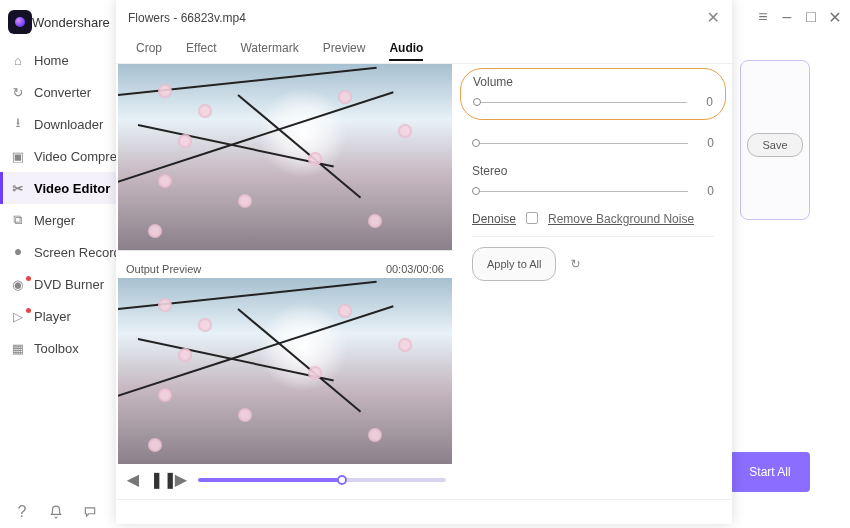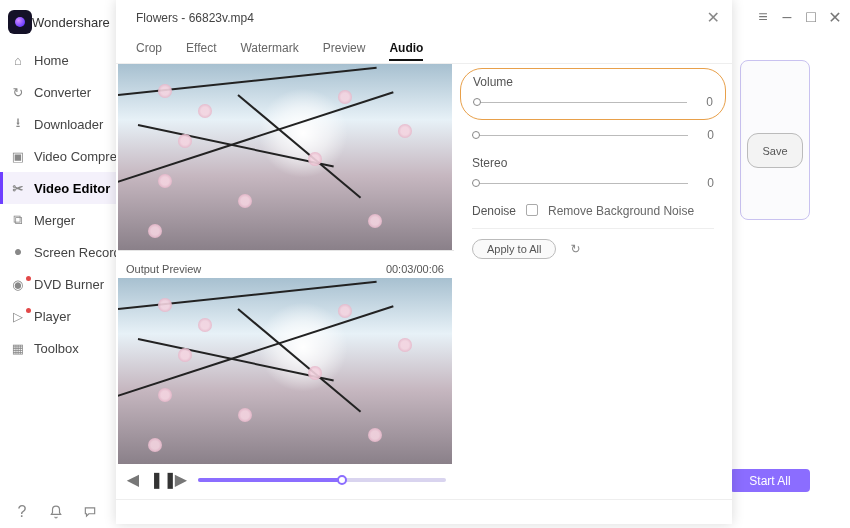--- a/index.html
+++ b/index.html
@@ -17,26 +17,26 @@
   .sidebar-item { display: flex; align-items: center; gap: 8px; padding: 8px 10px; font-size: 13px; color: #444; cursor: pointer; white-space: nowrap; }
   .sidebar-item.active { background: #f4f1fb; color: #000; font-weight: 600; border-left: 3px solid #6e3fff; padding-left: 7px; }
   .sidebar-item .icon { width: 16px; height: 16px; color: #888; flex-shrink: 0; display: flex; align-items: center; justify-content: center; }
   .sidebar-item.red-dot { position: relative; }
   .sidebar-item.red-dot .dot { width: 5px; height: 5px; border-radius: 50%; background: #e24848; position: absolute; left: 26px; top: 8px; }
 
   .bottom-icons { position: absolute; left: 14px; bottom: 8px; display: flex; gap: 18px; color: #888; }
   .bottom-icons span { cursor: pointer; width: 16px; height: 16px; display: flex; align-items: center; justify-content: center; }
 
   .right-panel { position: absolute; top: 60px; right: 40px; width: 70px; height: 160px; border: 1px solid #c9c2f0; border-radius: 8px; background: #fbfbfd; display: flex; justify-content: center; padding-top: 72px; }
-  .save-btn { width: 56px; height: 35px; border: 1px solid #bbb; border-radius: 11px; background: #f3f3f3; font-size: 11px; color: #555; display: flex; align-items: center; justify-content: center; cursor: pointer; }
-  .start-all-btn { position: absolute; bottom: 36px; right: 40px; width: 80px; height: 23px; background: #8b6dff; color: #fff; border-radius: 4px; font-size: 12px; display: flex; align-items: center; justify-content: center; cursor: pointer; }
+  .save-btn { width: 56px; height: 24px; border: 1px solid #bbb; border-radius: 11px; background: #f3f3f3; font-size: 11px; color: #555; display: flex; align-items: center; justify-content: center; cursor: pointer; }
+  .start-all-btn { position: absolute; bottom: 36px; right: 40px; width: 80px; height: 40px; background: #8b6dff; color: #fff; border-radius: 4px; font-size: 12px; display: flex; align-items: center; justify-content: center; cursor: pointer; }
 
   
   .dialog { position: absolute; top: 0; left: 116px; width: 616px; height: 524px; background: #fff; box-shadow: 0 0 12px rgba(0,0,0,0.15); display: flex; flex-direction: column; }
-  .dialog-header { display: flex; align-items: center; justify-content: space-between; padding: 8px 12px 4px; margin-left: 8px; }
+  .dialog-header { display: flex; align-items: center; justify-content: space-between; padding: 8px 12px 4px; }
   .dialog-title { font-size: 12px; color: #444; }
   .dialog-close { color: #888; cursor: pointer; font-size: 16px; }
 
   .dialog-tabs { display: flex; gap: 24px; padding: 6px 20px 2px; border-bottom: 1px solid #eee; }
   .dialog-tab { font-size: 12px; color: #666; padding: 4px 0; cursor: pointer; }
   .dialog-tab.active { color: #111; font-weight: 700; border-bottom: 2px solid #111; }
 
   .dialog-body { display: flex; flex: 1; }
   .dialog-left { width: 338px; display: flex; flex-direction: column; padding-left: 2px; }
   .preview { width: 334px; height: 186px; background: linear-gradient(180deg,#a7c0d0 0%,#e7f1f7 30%,#c6b7c0 60%,#8a8089 100%); position: relative; overflow: hidden; }
@@ -50,32 +50,32 @@
   .output-label { display:flex; justify-content:space-between; font-size:11px; color:#555; padding:12px 10px 3px 8px; }
   .preview + .output-label { border-top: 1px solid #e5e5e5; }
   .controls { display:flex; align-items:center; gap:10px; padding:6px 8px 6px; }
   .ctrl { color:#777; cursor:pointer; width: 14px; text-align: center; }
   .progress { flex:1; height:4px; background:#d9d4ef; border-radius:2px; position:relative; }
   .progress-fill { position:absolute; left:0; top:0; bottom:0; width:58%; background:#8b6dff; border-radius:2px; }
   .progress-thumb { position:absolute; left:58%; top:50%; transform:translate(-50%,-50%); width:10px; height:10px; background:#fff; border:2px solid #8b6dff; border-radius:50%; }
 
   .dialog-right { flex:1; padding:10px 18px 0 18px; font-size:12px; color:#555; }
   .slider-group { margin-bottom:14px; }
-  .slider-group.highlight { border:1.5px solid #e8a04a; border-radius:22px; padding:6px 12px 10px; margin:-6px -12px 8px; }
+  .slider-group.highlight { border:1.5px solid #e8a04a; border-radius:22px; padding:6px 12px 10px; margin:-6px -12px 16px; }
   .slider-label { font-size:12px; color:#555; margin-bottom:6px; }
   .slider-row { display:flex; align-items:center; gap:12px; }
   .slider-track { flex:1; height:1px; background:#bbb; position:relative; }
   .slider-thumb { position:absolute; left:0; top:50%; transform:translate(0,-50%); width:8px; height:8px; border-radius:50%; background:#fff; border:1px solid #888; }
   .slider-val { width:14px; text-align:right; color:#777; }
-  .denoise-row { display:flex; align-items:flex-start; gap:10px; margin:4px 0 1px; }
+  .denoise-row { display:flex; align-items:flex-start; gap:10px; margin:4px 0 1px;text-decoration:underline; }
   .checkbox { width:12px; height:12px; border:1px solid #aaa; border-radius:2px; cursor:pointer; }
   .denoise-label { color:#666; }
   .divider { height:1px; background:#eee; margin:10px 0; }
   .apply-row { display:flex; align-items:center; gap:14px; }
-  .apply-btn { border:1px solid #bbb; border-radius:12px; padding:3px 14px; font-size:11px; color:#555; cursor:pointer; background:#fafafa; }
+  .apply-btn { border:1px solid #bbb; border-radius:12px; padding:10px 14px; font-size:11px; color:#555; cursor:pointer; background:#fafafa; }
   .reset-icon { color:#888; cursor:pointer; }
 
   .dialog-footer { display:flex; justify-content:flex-end; gap:14px; padding:10px 20px 14px; border-top:1px solid #eee; }
   .ok-wrap { border:1.5px solid #e8a04a; border-radius:18px; padding:2px; }
   .ok-btn { background:#8b6dff; color:#fff; border-radius:14px; padding:5px 32px; font-size:12px; cursor:pointer; }
   .cancel-btn { border:1px solid #bbb; border-radius:14px; padding:5px 24px; font-size:12px; color:#555; cursor:pointer; }
 
   
   .b-a{top:20px;left:40px} .b-b{top:40px;left:80px} .b-c{top:26px;left:220px} .b-d{top:70px;left:60px}
   .b-e{top:88px;left:190px} .b-f{top:110px;left:40px} .b-g{top:130px;left:120px} .b-h{top:150px;left:250px}

